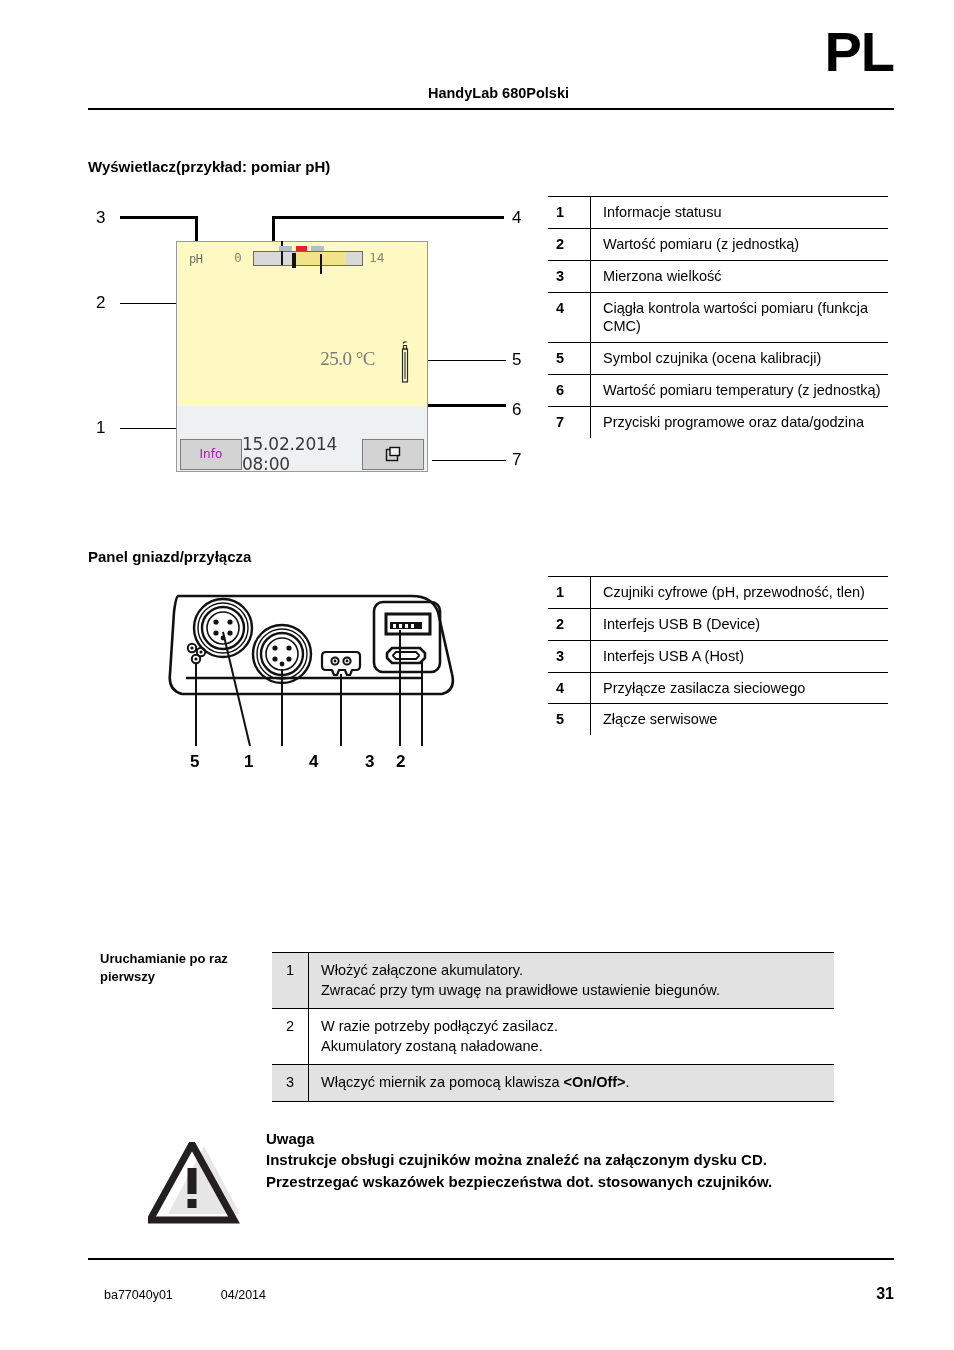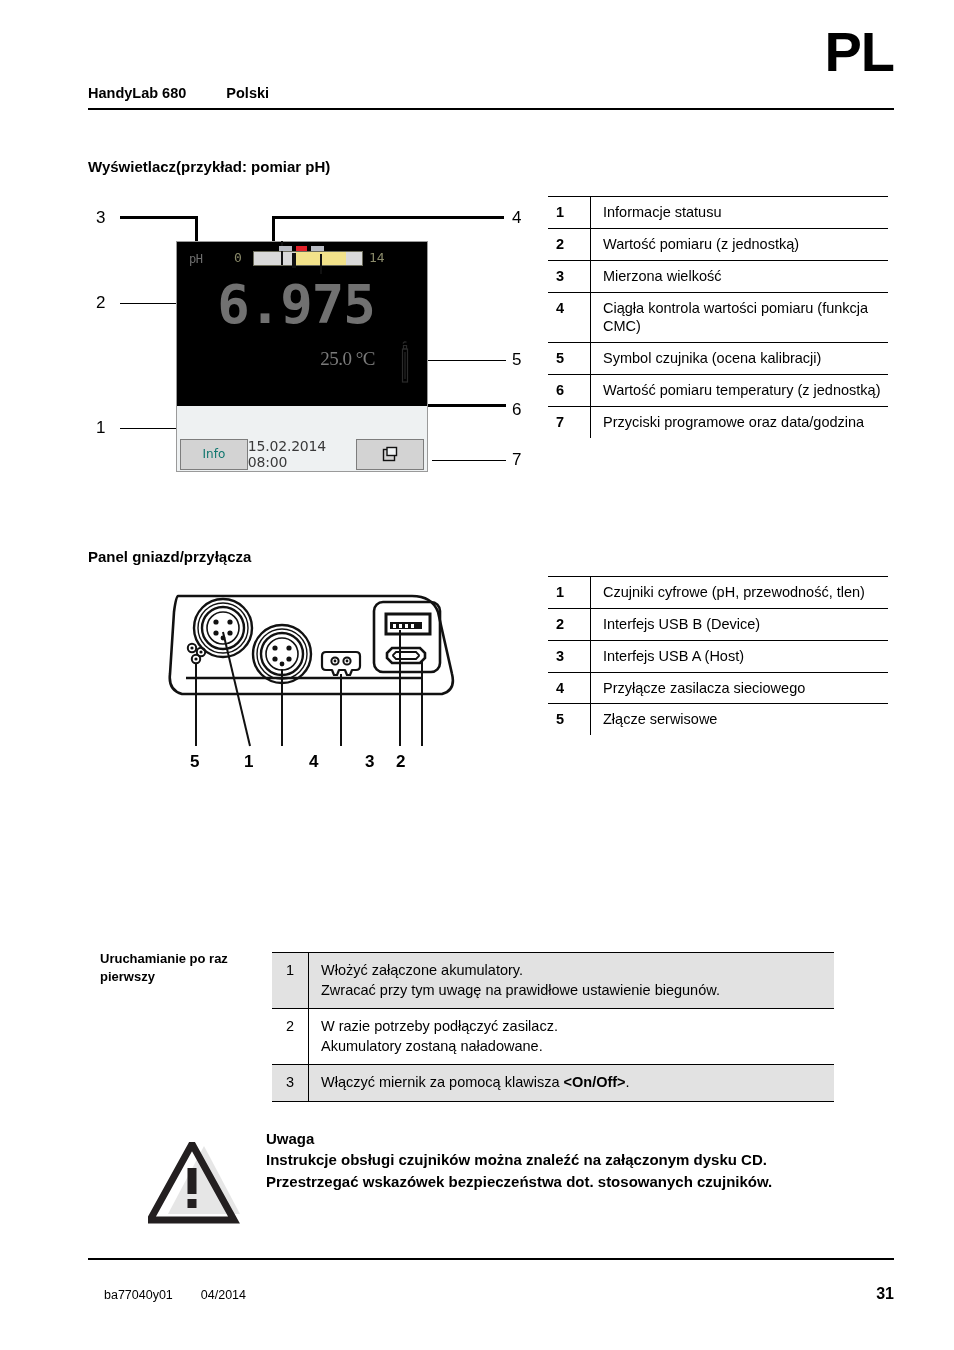--- a/index.html
+++ b/index.html
@@ -29,25 +29,24 @@
     letter-spacing: -1px;
     line-height: 1;
     color: #000;
   }
   .header-row {
     position: absolute;
     left: 88px;
     right: 45px;
     top: 85px;
     display: flex;
-    justify-content: flex-start;
+    justify-content: center;
     align-items: flex-end;
     font-size: 14.5px;
     font-weight: 700;
-    gap: 40px;
   }
   .header-rule {
     position: absolute;
     left: 88px;
     right: 60px;
     top: 108px;
     height: 2px;
     background: #000;
   }
 
@@ -68,21 +67,21 @@
     width: 252px;
     height: 231px;
     border: 1px solid #9a9a9a;
     box-sizing: border-box;
     background: #eef1f2;
   }
   .lcd-main {
     position: absolute;
     left: 0; top: 0; right: 0;
     height: 164px;
-    background: #000000;
+    background: #fef9c3;
   }
   .lcd-unit {
     position: absolute;
     left: 12px;
     top: 10px;
     font-family: "DejaVu Sans Mono", monospace;
     font-size: 12px;
     color: #6e6e6e;
     letter-spacing: -0.5px;
   }
@@ -189,26 +188,26 @@
   .soft-btn {
     width: 76px;
     height: 31px;
     background: #d3d3d3;
     border: 1px solid #7d7d7d;
     box-sizing: border-box;
     display: flex;
     align-items: center;
     justify-content: center;
     font-size: 12px;
-    color: #0f766e;
+    color: #a21caf;
     font-family: "DejaVu Sans", sans-serif;
   }
   .soft-datetime {
     font-family: "DejaVu Sans", sans-serif;
-    font-size: 14px;
+    font-size: 17px;
     color: #3a3a3a;
     letter-spacing: -0.2px;
   }
 
   
   .cl-num {
     position: absolute;
     font-size: 17px;
     color: #000;
   }
@@ -330,21 +329,21 @@
   }
   .footer {
     position: absolute;
     left: 88px;
     right: 60px;
     top: 1285px;
     display: flex;
     align-items: baseline;
     font-size: 12.5px;
   }
-  .footer .doc { margin-right: 28px; padding-left: 16px; }
+  .footer .doc { margin-right: 48px; padding-left: 16px; }
   .footer .pageno {
     margin-left: auto;
     font-size: 16px;
     font-weight: 700;
   }
 </style>
 </head>
 <body>
 
 <div class="page">
@@ -392,21 +391,20 @@
         <div class="cmc-seg s1"></div>
         <div class="cmc-seg s2"></div>
         <div class="cmc-tick t1"></div>
         <div class="cmc-tick t2"></div>
         <div class="cmc-pointer"></div>
         <div class="cmc-chip c1"></div>
         <div class="cmc-chip c2"></div>
         <div class="cmc-chip c3"></div>
       </div>
 
-      <div class="lcd-value">6.975</div>
       <div class="lcd-temp">25.0 °C</div>
 
       <svg class="sensor-icon" viewBox="0 0 16 46">
         <path d="M6.5 5.5 h3 v3.5 h-3 z" fill="none" stroke="#2b2b2b" stroke-width="1.2"></path>
         <path d="M6 3.5 q1.5 -2.5 3.5 -1.2" fill="none" stroke="#2b2b2b" stroke-width="1.3"></path>
         <rect x="5.5" y="9" width="5" height="33" fill="none" stroke="#2b2b2b" stroke-width="1.2"></rect>
         <line x1="8" y1="12" x2="8" y2="39" stroke="#2b2b2b" stroke-width="1.1"></line>
       </svg>
     </div>
 

